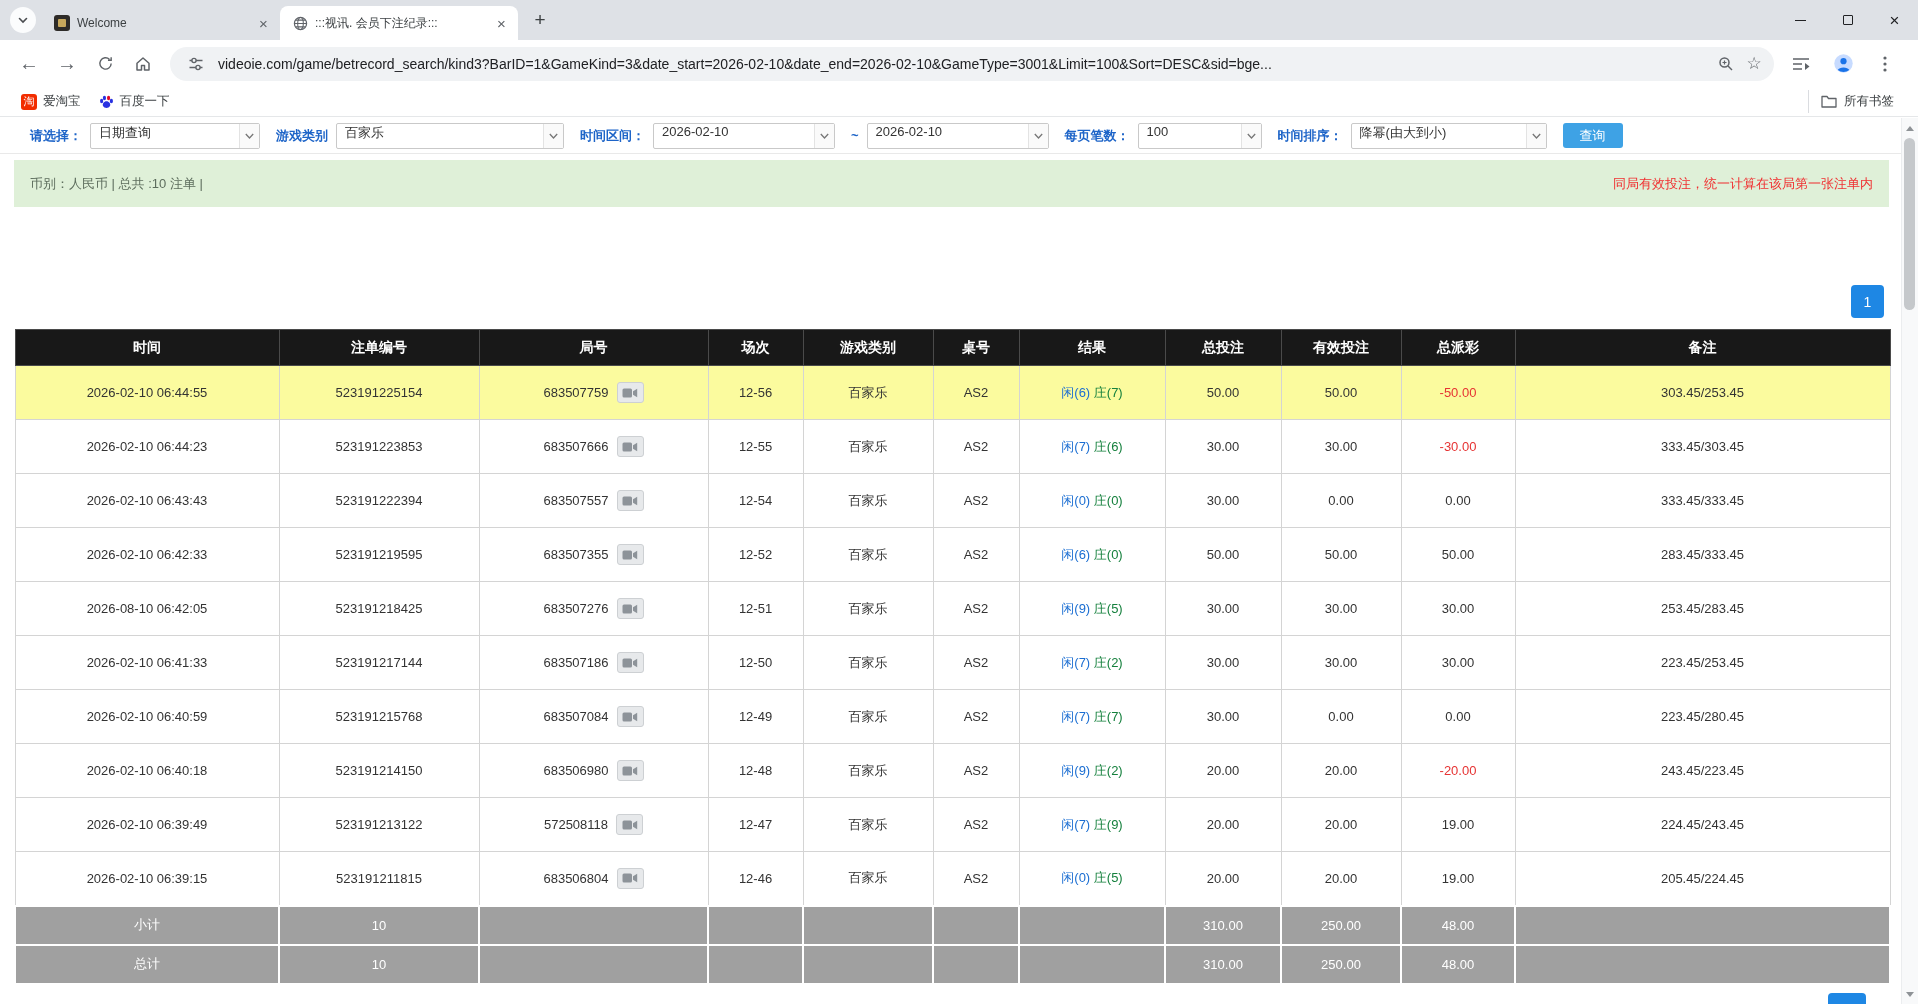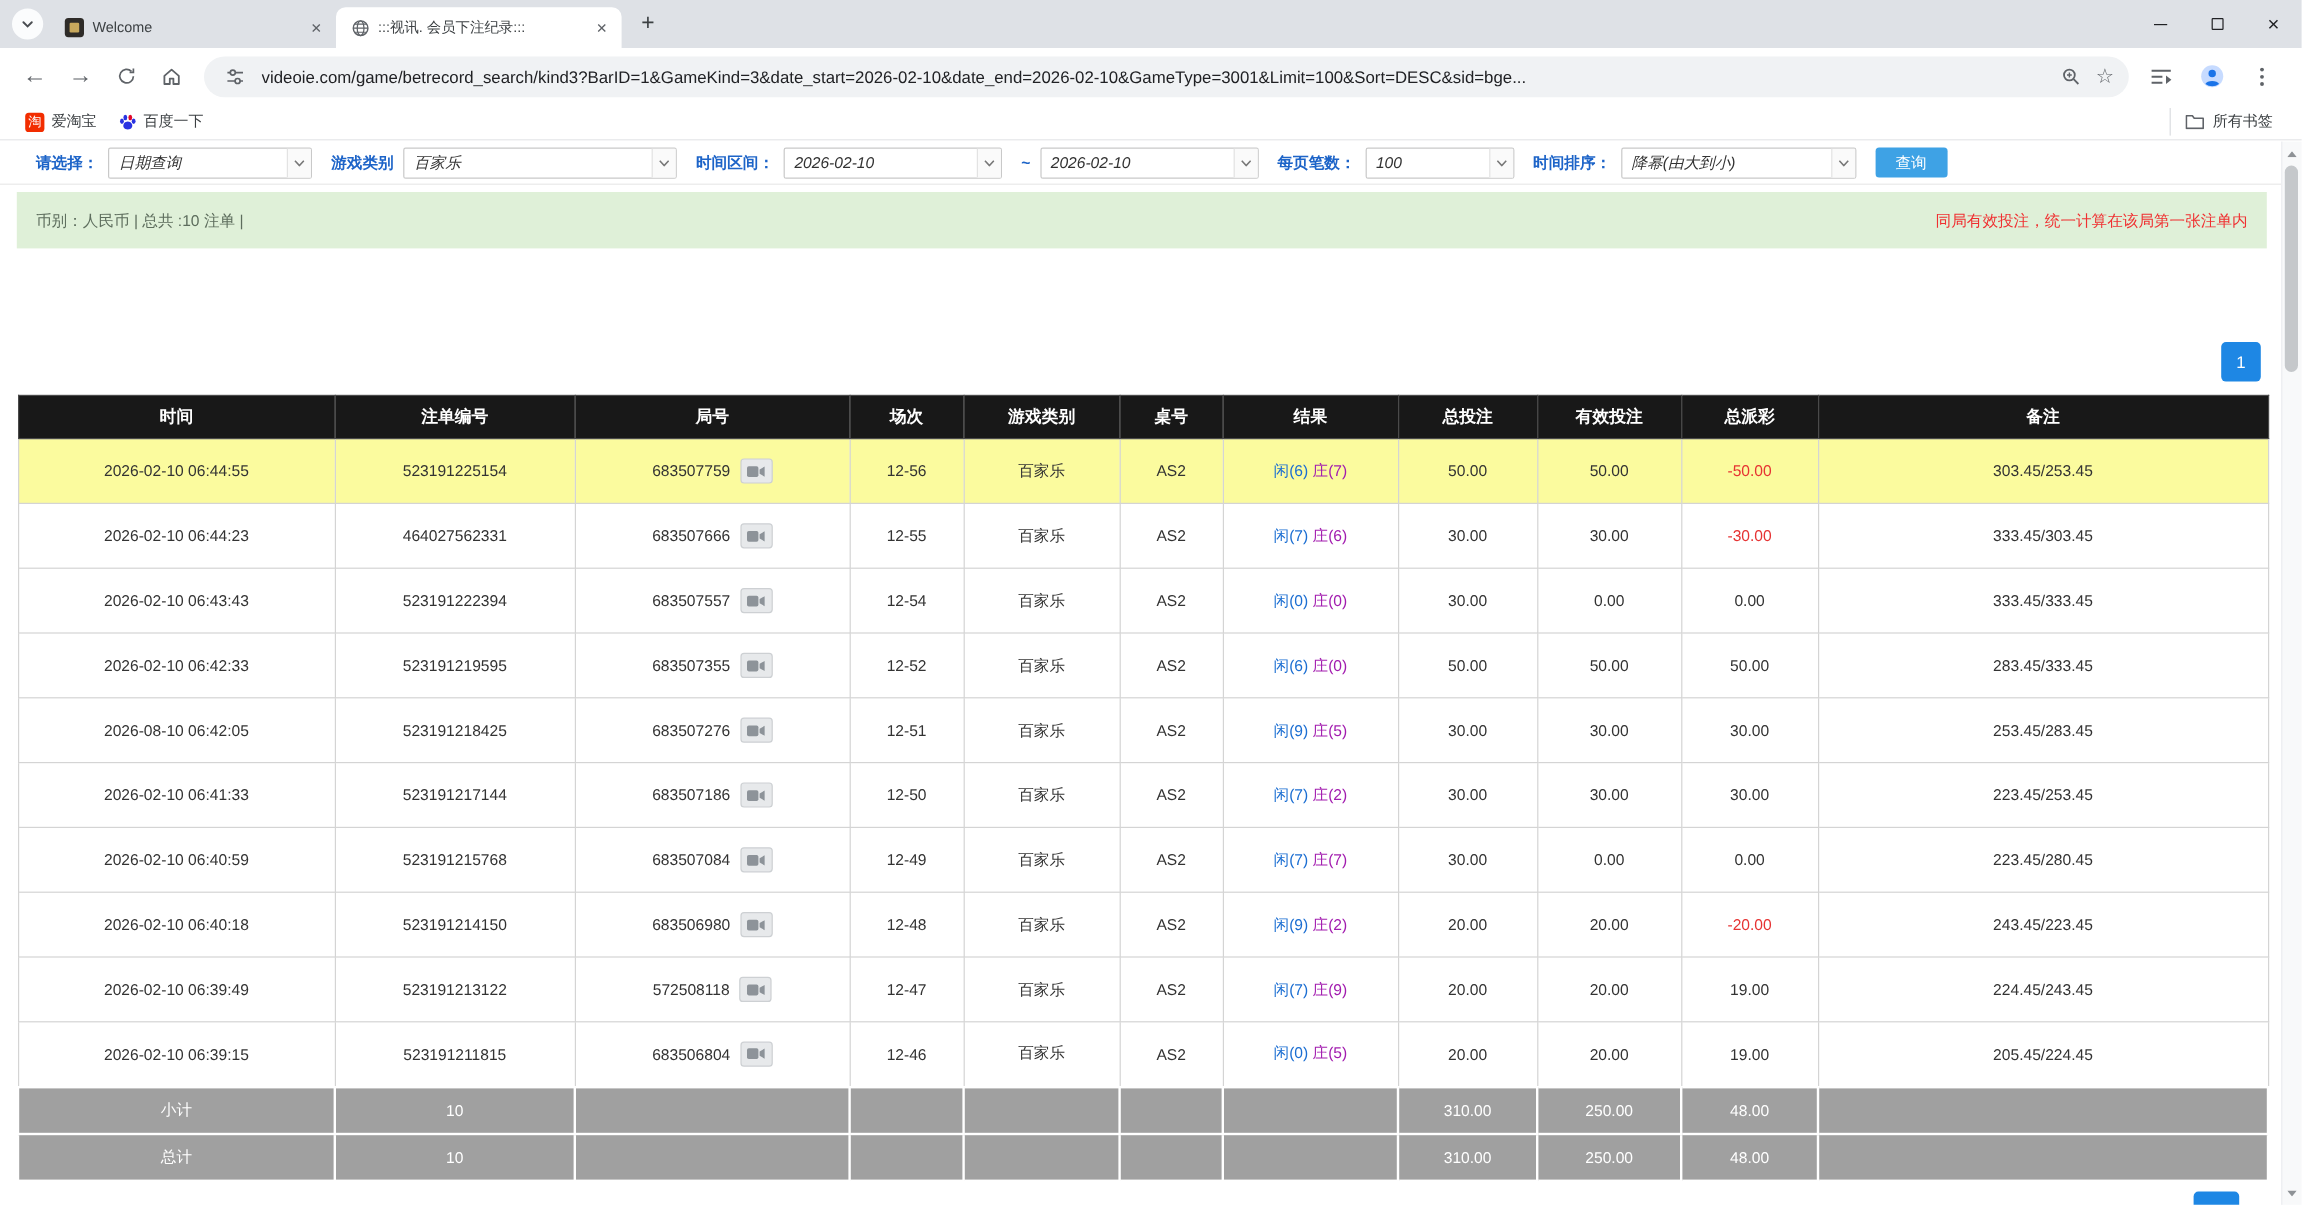--- a/index.html
+++ b/index.html
@@ -39,39 +39,39 @@
   .tb-ico{width:16px;height:16px;background:#f22d00;color:#fff;border-radius:3px;font-size:11px;display:flex;align-items:center;justify-content:center;}
   .bm-spacer{flex:1;}
   .all-bm{display:flex;align-items:center;gap:7px;font-size:12.5px;color:#3c4043;padding:3px 12px;border-left:1px solid #dadce0;}
 
   
   .page{position:absolute;top:118px;left:0;width:1901px;height:886px;background:#fff;}
 
   .filterbar{position:absolute;top:0;left:0;width:1901px;height:36px;display:flex;align-items:center;padding:0 30px;border-bottom:1px solid #e9e9e9;}
   .flabel{color:#1d64c8;font-weight:bold;font-size:13px;margin:0 8px 0 16px;white-space:nowrap;}
   .flabel.first{margin-left:0;}
-  .fselect{height:26px;background:#fff;border:1px solid #c9c9c9;border-radius:2px;display:flex;align-items:center;font-size:13px;color:#333;font-style:italic;}
+  .fselect{height:26px;background:#fff;border:1px solid #c9c9c9;border-radius:2px;display:flex;align-items:flex-start;font-size:13px;color:#333;}
   .fselect .val{flex:1;padding:0 8px;white-space:nowrap;overflow:hidden;}
   .fselect .chev{width:20px;height:100%;display:flex;align-items:center;justify-content:center;border-left:1px solid #e3e3e3;background:#fafafa;}
   .w170{width:170px;} .w228{width:228px;} .w182{width:182px;} .w124{width:124px;} .w196{width:196px;}
   .btn-query{height:25px;padding:0 17px;background:#3ea2e5;color:#fff;border:none;border-radius:3px;font-size:13px;margin-left:16px;cursor:pointer;}
 
   .summary{position:absolute;top:42px;left:14px;width:1875px;height:47px;background:#dff0d8;display:flex;align-items:center;justify-content:space-between;padding:0 16px;font-size:13px;}
   .summary .left{color:#5d6d5d;}
   .summary .right{color:#f03031;}
 
   .pager-top{position:absolute;top:167px;right:17px;width:33px;height:33px;background:#1e87e4;border-radius:4px;color:#fff;display:flex;align-items:center;justify-content:center;font-size:14px;cursor:pointer;}
 
   .tablewrap{position:absolute;top:211px;left:14px;width:1875px;}
   table.bet{border-collapse:collapse;table-layout:fixed;width:1875px;font-size:13px;}
   table.bet th{background:#181818;color:#fff;font-weight:bold;font-size:14px;height:36px;border:1px solid #4a4a4a;text-align:center;}
   table.bet tbody td{height:54px;border:1px solid #d4d4d4;text-align:center;color:#333;background:#fff;}
   tr.hl td{background:#fbfb9e !important;}
   td.link{color:#1b6ed2;cursor:pointer;}
-  .res-p{color:#1b6ed2;} .res-b{color:#a21caf;}
+  .res-p{color:#1b6ed2;} .res-b{color:#15803d;}
   td.payout.neg{color:#e63333;}
   table.bet tfoot td{background:#a0a0a0;color:#fff;border:2px solid #fff;height:39px;text-align:center;font-size:13px;}
   .cam{display:inline-flex;align-items:center;justify-content:center;width:27px;height:21px;background:#e7e9eb;border:1px solid #cdd0d3;border-radius:3px;margin-left:8px;vertical-align:middle;cursor:pointer;}
   .round-id{vertical-align:middle;}
 
   .pager-bottom{position:absolute;bottom:0;right:35px;width:38px;height:11px;background:#1e87e4;border-radius:4px 4px 0 0;overflow:hidden;}
 
   
   .scrollbar{position:absolute;top:118px;right:0;width:17px;height:886px;background:#f8f9fa;border-left:1px solid #ebedef;}
   .sb-up{position:absolute;top:4px;left:0;width:16px;height:12px;display:flex;align-items:center;justify-content:center;}
@@ -313,21 +313,21 @@
       <span class="res-p">闲(6)</span> <span class="res-b">庄(7)</span>
     </td>
     <td class="link">50.00</td>
     <td>50.00</td>
     <td class="payout neg">-50.00</td>
     <td>303.45/253.45</td>
   </tr>
 
   <tr>
     <td>2026-02-10 06:44:23</td>
-    <td>464027562331</td>
+    <td>523191223853</td>
     <td>
       <span class="round-id">683507666</span><span class="cam">
                 <svg width="16" height="12" viewBox="0 0 16 12">
                   <rect x="0.5" y="1.5" width="9.5" height="9" rx="1.5" fill="#8d9399"></rect>
                   <path d="M11 4.2 L15.2 1.8 V10.2 L11 7.8 Z" fill="#8d9399"></path>
                 </svg>
               </span>
     </td>
     <td>12-55</td>
     <td>百家乐</td>

